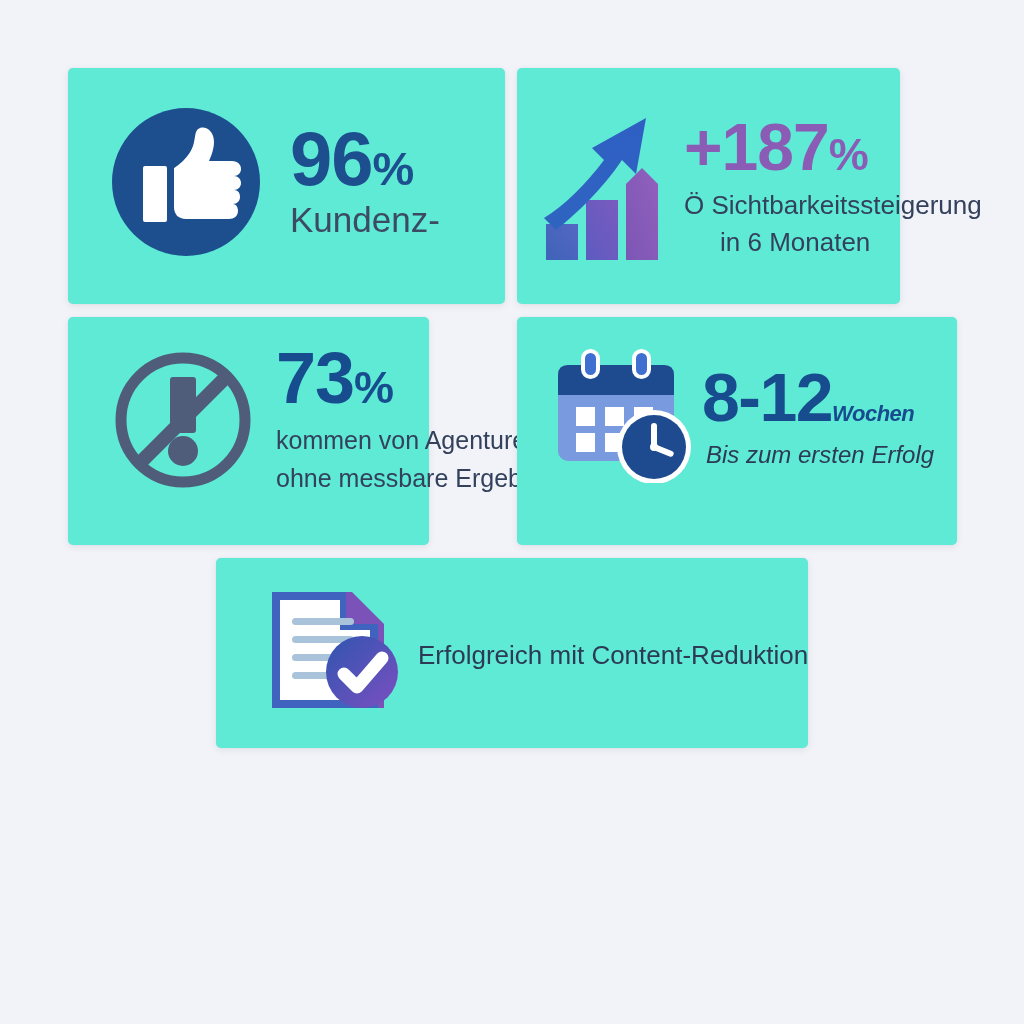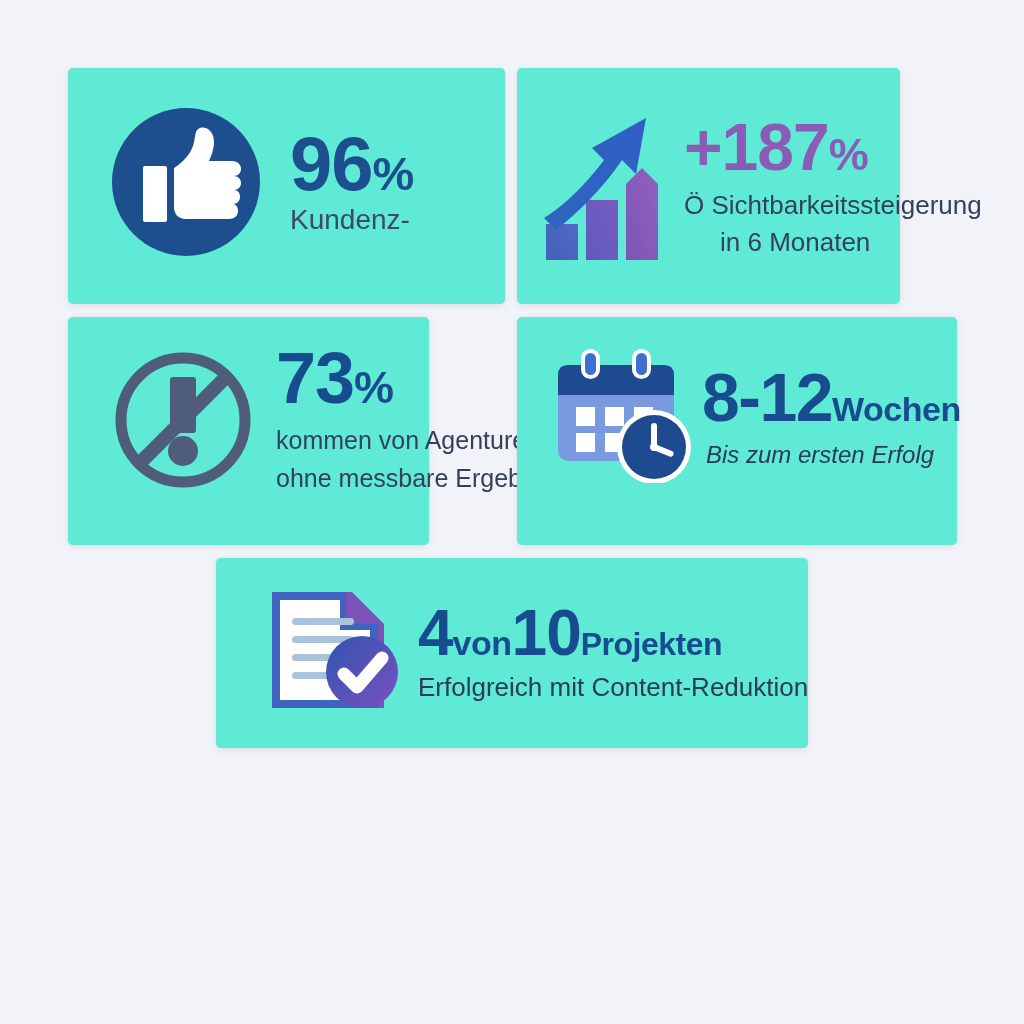--- a/index.html
+++ b/index.html
@@ -60,21 +60,21 @@
   .c1-num {
     color: #1d4f8f;
     font-weight: bold;
     letter-spacing: -1px;
     white-space: nowrap;
   }
   .c1-num .big { font-size: 76px; }
   .c1-num .pct { font-size: 47px; }
   .c1-label {
     color: #3c4a63;
-    font-size: 28px;
+    font-size: 35px;
     line-height: 1.32;
     margin-top: 0;
     white-space: nowrap;
   }
 
   
   #card-2 .card-inner { left: 23px; top: 44px; }
   #c2-text { margin-left: 2px; }
   .c2-num {
     color: #8a5cb5;
@@ -116,21 +116,21 @@
   
   #card-4 .card-inner { left: 33px; top: 30px; }
   #c4-text { margin-left: 0px; }
   .c4-num {
     color: #174c8f;
     font-weight: bold;
     letter-spacing: -1.5px;
     white-space: nowrap;
   }
   .c4-num .big { font-size: 68px; }
-  .c4-num .unit { font-size: 34px; letter-spacing: -0.5px; }
+  .c4-num .unit { font-size: 22px; letter-spacing: -0.5px; font-style: italic; }
   .c4-label {
     color: #2c3a55;
     font-size: 24px;
     margin-top: 12px;
     margin-left: 4px;
     white-space: nowrap;
     font-style: italic;
   }
 
   
@@ -303,22 +303,19 @@
           <rect x="26" y="32" width="62" height="7" rx="3.5" fill="#a9c3da"></rect>
           <rect x="26" y="50" width="62" height="7" rx="3.5" fill="#a9c3da"></rect>
           <rect x="26" y="68" width="62" height="7" rx="3.5" fill="#a9c3da"></rect>
           <rect x="26" y="86" width="50" height="7" rx="3.5" fill="#a9c3da"></rect>
           <circle cx="96" cy="86" r="36" fill="url(#g-check)"></circle>
           <path d="M78 88 L91 101 L116 72" fill="none" stroke="#ffffff" stroke-width="13" stroke-linecap="round" stroke-linejoin="round"></path>
         </svg>
       </span>
 
       <div class="text-wrap" id="c5-text">
-        <div class="c5-num">
-          <span class="big">4</span><span class="mid">von</span><span class="big">10</span><span class="unit">Projekten</span>
-        </div>
         <div class="c5-label">Erfolgreich mit Content-Reduktion</div>
       </div>
 
     </div>
   </div>
 
 </div>
 
 </body></html>

